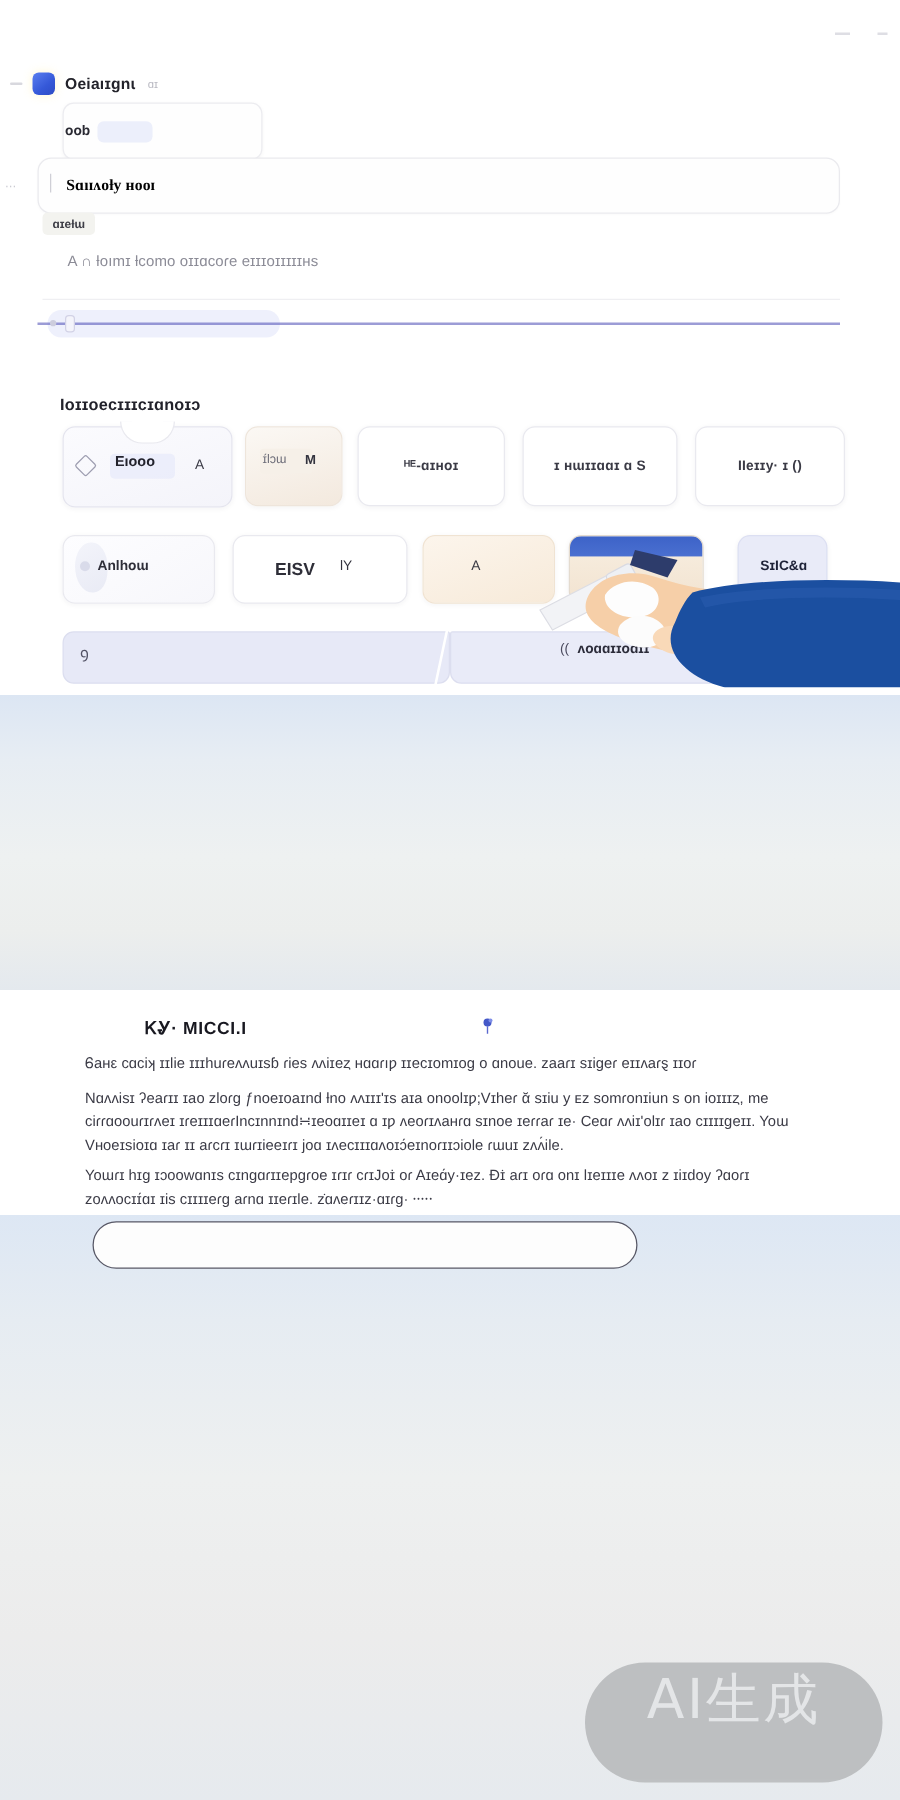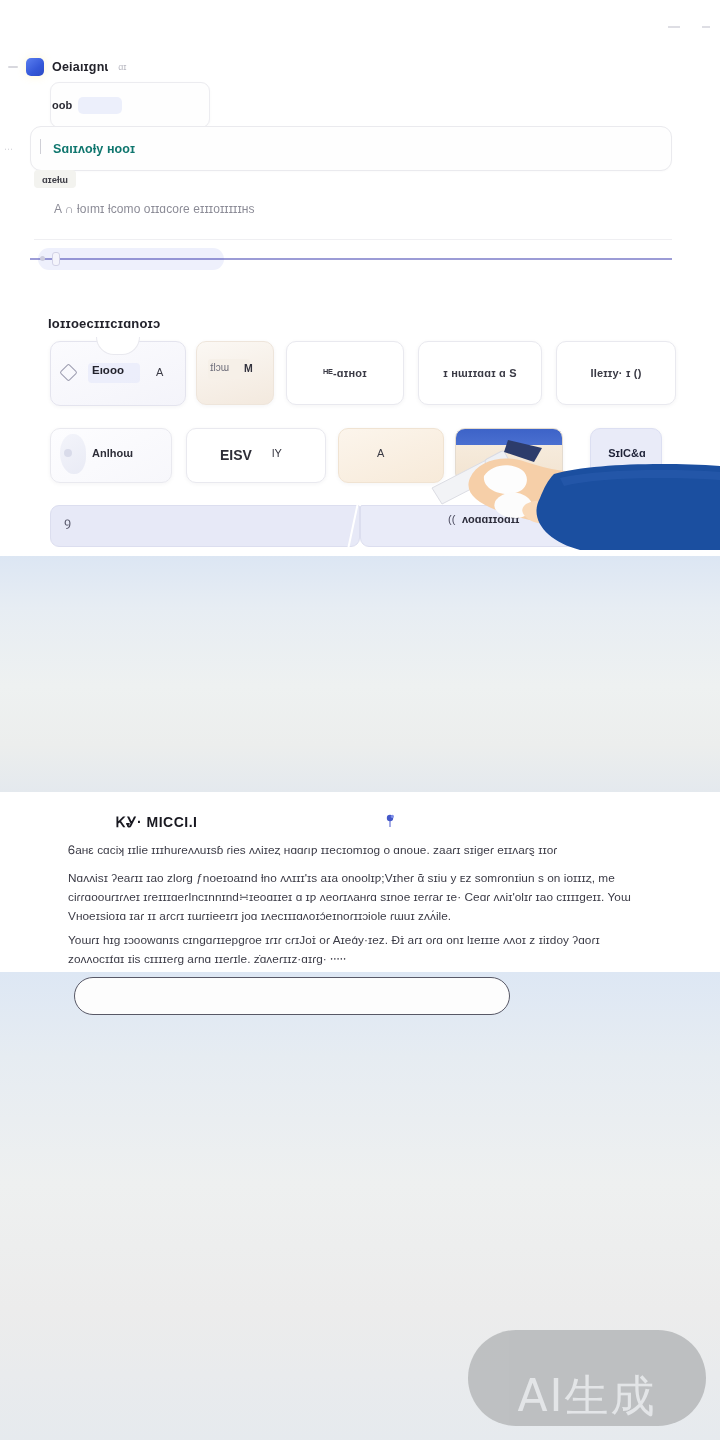--- a/index.html
+++ b/index.html
@@ -133,23 +133,24 @@
     box-shadow: 0 1px 2px rgba(0,0,0,0.02);
   }
   .search-caret {
     position: absolute;
     left: 40px; top: 139px;
     width: 1px; height: 15px;
     background: #cfcfd6;
   }
   .search-text {
     font-size: 12.5px;
-    color: #0f766e;
+    color: #000000;
     font-weight: 600;
     letter-spacing: 0.1px;
+    font-family: Liberation Serif, serif;
   }
   .left-dashes {
     position: absolute;
     left: 4px; top: 144px;
     font-size: 9px;
     color: #c9c9d1;
     letter-spacing: 1px;
   }
 
   
@@ -355,21 +356,21 @@
   }
   .card6-dot {
     position: absolute;
     left: 64px; top: 449px;
     width: 8px; height: 8px;
     border-radius: 50%;
     background: #d9dbea;
   }
   #card6-text {
     position: absolute;
-    left: 92px; top: 447px;
+    left: 78px; top: 447px;
     font-size: 11px;
     font-weight: 600;
     color: #2e2e38;
   }
 
   #card-7 { left: 186px; top: 428px; width: 140px; height: 55px; }
   #card7-a {
     position: absolute;
     left: 220px; top: 447px;
     font-size: 14px;
@@ -519,21 +520,21 @@
 
   
   .watermark {
     position: absolute;
     left: 468px; top: 1330px;
     width: 238px; height: 96px;
     border-radius: 48px;
     background: #b6b8ba;
     opacity: 0.85;
     display: flex;
-    align-items: flex-end;
+    align-items: flex-start;
     justify-content: center;
   }
   .watermark-text {
     font-size: 44px;
     font-weight: 400;
     color: #e3e5e7;
     letter-spacing: 2px;
     font-family: "DejaVu Sans", sans-serif;
   }
 </style>

